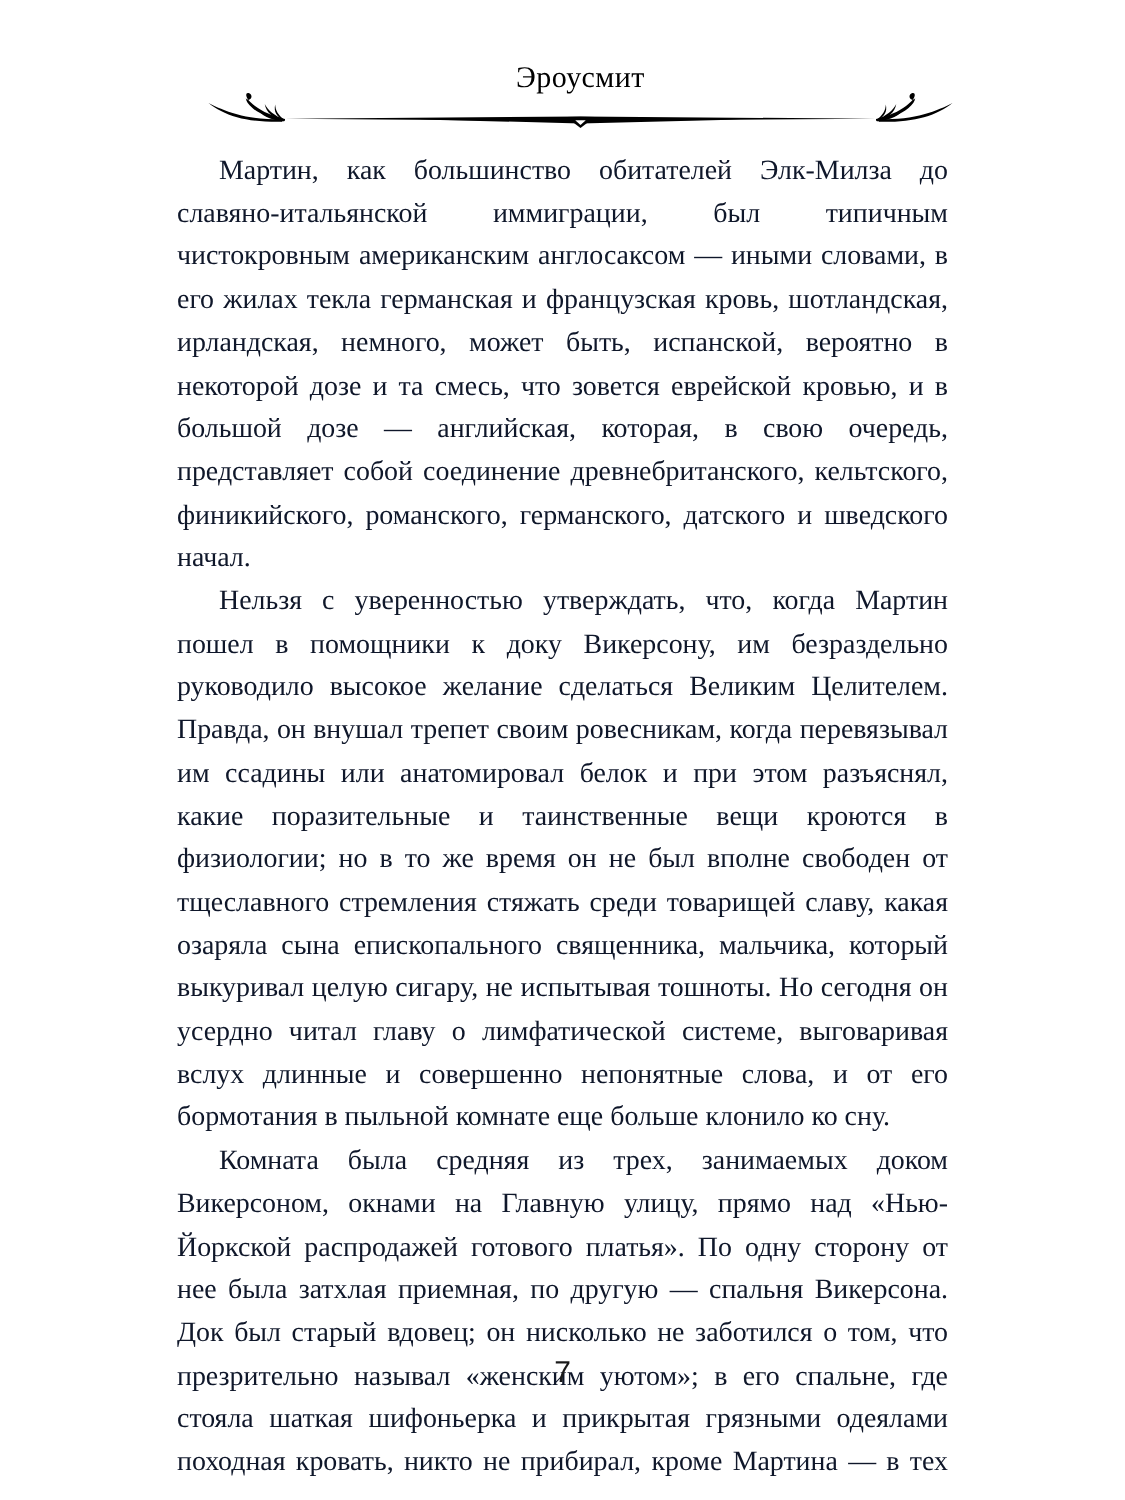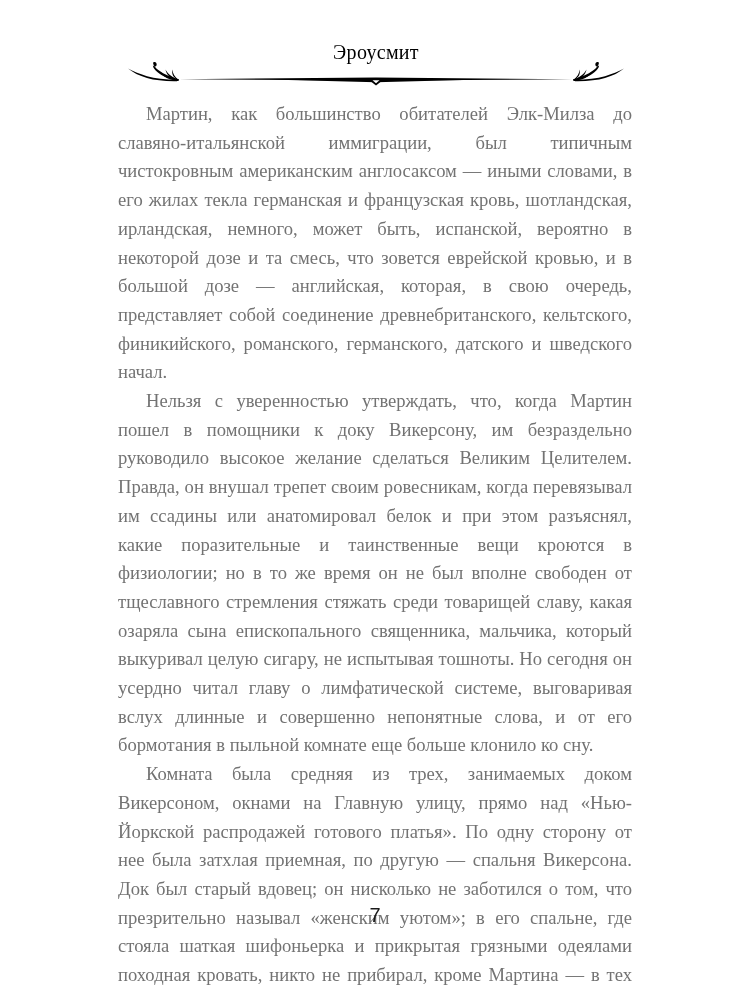--- a/index.html
+++ b/index.html
@@ -17,21 +17,21 @@
   .page {
     position: relative;
     width: 750px;
     height: 1000px;
     box-sizing: border-box;
   }
 
   
   .header {
     position: absolute;
-    left: 1px;
+    left: 12px;
     top: 40px;
     width: 614px;
     height: 52px;
   }
   .header-title {
     position: absolute;
     left: 0;
     top: 0;
     width: 750px;
     text-align: center;
@@ -60,21 +60,21 @@
     left: 118px;
     top: 100px;
     width: 514px;
   }
   .para {
     margin: 0;
     text-indent: 28px;
     text-align: justify;
     font-size: 18.6px;
     line-height: 28.7px;
-    color: #737373;
+    color: #0f172a;
     hyphens: manual;
     -webkit-hyphens: manual;
   }
 
   
   .folio {
     position: absolute;
     left: 0;
     top: 903px;
     width: 750px;

